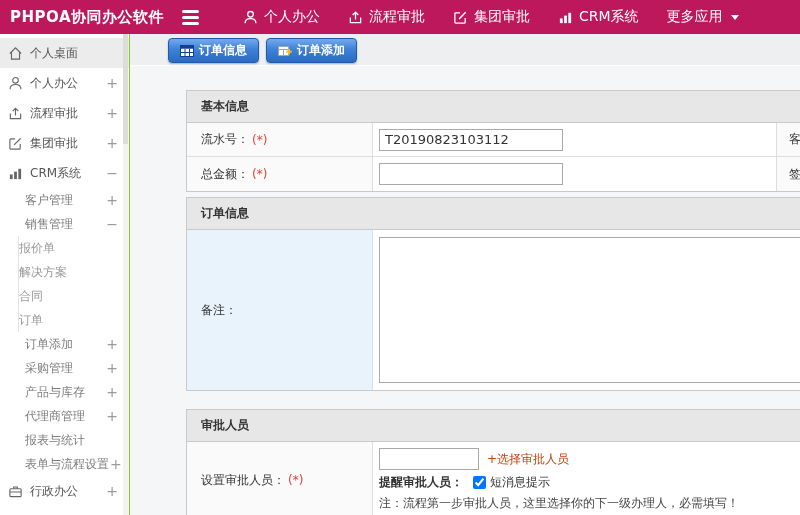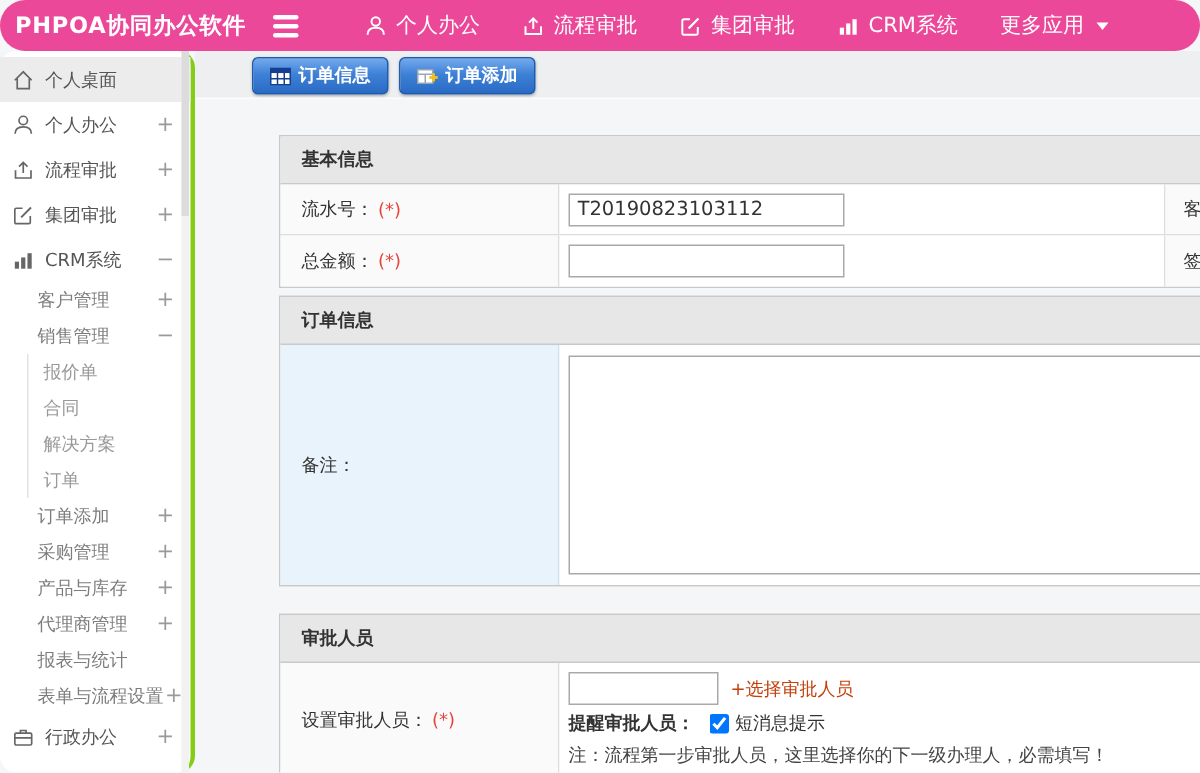--- a/index.html
+++ b/index.html
@@ -1,36 +1,36 @@
 <!DOCTYPE html>
 <html><head>
 <meta charset="utf-8">
 <style>
   * { box-sizing: border-box; margin: 0; padding: 0; }
   html,body { width:800px; height:515px; overflow:hidden; font-family:"DejaVu Sans","Liberation Sans",sans-serif; font-size:12px; background:#f5f6f7; }
 
   
-  .header { position:absolute; left:0; top:0; width:800px; height:34px; background:#ec4899; display:flex; align-items:center; color:#fff; z-index:10;border-radius:17px; }
+  .header { position:absolute; left:0; top:0; width:800px; height:34px; background:#be185d; display:flex; align-items:center; color:#fff; z-index:10; }
   .logo { font-size:15px; font-weight:bold; padding-left:10px; width:170px; letter-spacing:0.5px; }
   .hamburger { margin-left:12px; cursor:pointer; display:flex; flex-direction:column; gap:3px; }
   .hamburger i { display:block; width:17px; height:3px; background:#fff; border-radius:2px; }
   .topnav { display:flex; align-items:center; margin-left:30px; }
   .nav-item { display:flex; align-items:center; gap:6px; font-size:14px; padding:0 14px; height:34px; cursor:pointer; }
   .nav-item svg { display:block; }
   .caret { width:0; height:0; border-left:4px solid transparent; border-right:4px solid transparent; border-top:5px solid #fff; margin-left:2px; }
 
   
-  .sidebar { position:absolute; left:0; top:34px; width:130px; bottom:0; background:#fff; border-right:3px solid #84cc16; padding-top:4px;border-radius:11px; }
+  .sidebar { position:absolute; left:0; top:34px; width:130px; bottom:0; background:#fff; border-right:1px solid #84cc16; padding-top:4px; }
   .sb-scroll { position:absolute; right:1px; top:0; bottom:0; width:5px; background:#f2f2f2; }
   .sb-thumb { position:absolute; right:0; top:0; width:5px; height:110px; background:#dcdcdc; }
   .sb-item { position:relative; display:flex; align-items:center; cursor:pointer; color:#555; }
   .sb-item.l1 { height:30px; padding-left:7px; }
   .sb-item.l1 .sb-ic { width:16px; height:16px; margin-right:7px; display:flex; align-items:center; justify-content:center; }
   .sb-item.l2 { height:24px; padding-left:25px; color:#7d7d7d; }
-  .sb-item.l3 { height:24px; padding-left:29px; color:#999; }
+  .sb-item.l3 { height:24px; padding-left:19px; color:#999; }
   .sb-item.l3::before { content:""; position:absolute; left:18px; top:0; bottom:0; width:1px; background:#e3e3e3; }
   .sb-item.active { background:#ececec; }
   .expander { position:absolute; right:11px; color:#9a9a9a; font-size:14px; line-height:1; }
   .sb-item.joined .expander { position:static; margin-left:1px; }
 
   
   .main { position:absolute; left:130px; top:34px; right:0; bottom:0; background:#f5f6f7; overflow:hidden; }
   .tabbar { height:32px; background:#edeff0; border-bottom:1px solid #fdfdfd; display:flex; align-items:flex-end; padding-left:38px; gap:7px; }
   .tab { display:inline-flex; align-items:center; gap:5px; height:25px; margin-bottom:2px; padding:0 11px; color:#fff; font-weight:bold; font-size:12px; border:1px solid #1d5bae; border-radius:4px; background:linear-gradient(180deg,#74aaee 0%,#3e81d6 45%,#2a6ac4 100%); box-shadow:0 1px 2px rgba(0,0,0,.28); cursor:pointer; white-space:nowrap; }
   .tab svg { display:block; }
@@ -174,24 +174,24 @@
     <span class="expander">+</span>
   </div>
   <div class="sb-item l2">
     <span>销售管理</span>
     <span class="expander">−</span>
   </div>
   <div class="sb-item l3">
     <span>报价单</span>
   </div>
   <div class="sb-item l3">
+    <span>解决方案</span>
+  </div>
+  <div class="sb-item l3">
     <span>合同</span>
-  </div>
-  <div class="sb-item l3">
-    <span>解决方案</span>
   </div>
   <div class="sb-item l3">
     <span>订单</span>
   </div>
   <div class="sb-item l2">
     <span>订单添加</span>
     <span class="expander">+</span>
   </div>
   <div class="sb-item l2">
     <span>采购管理</span>

